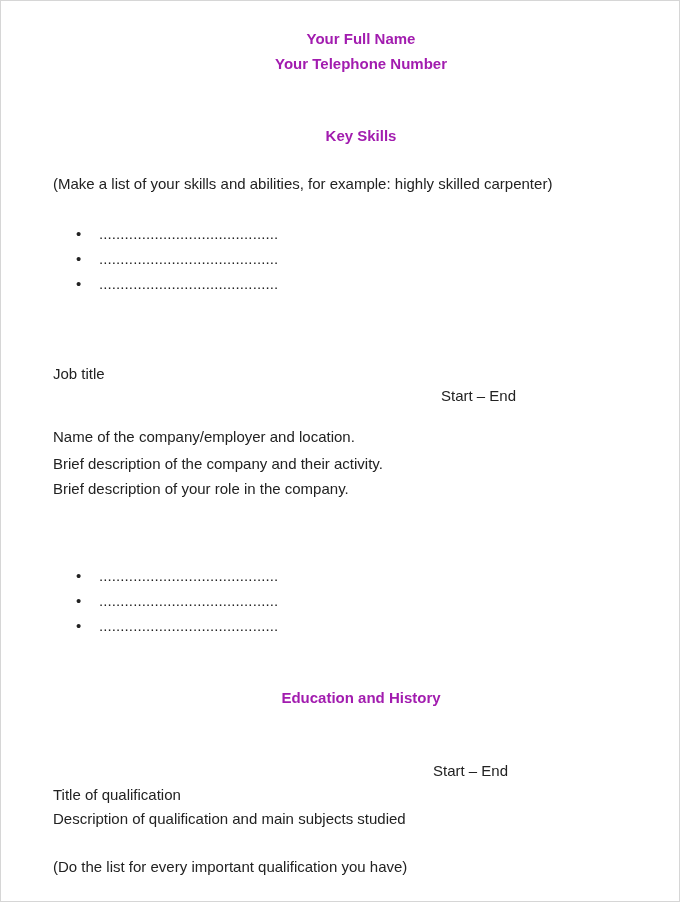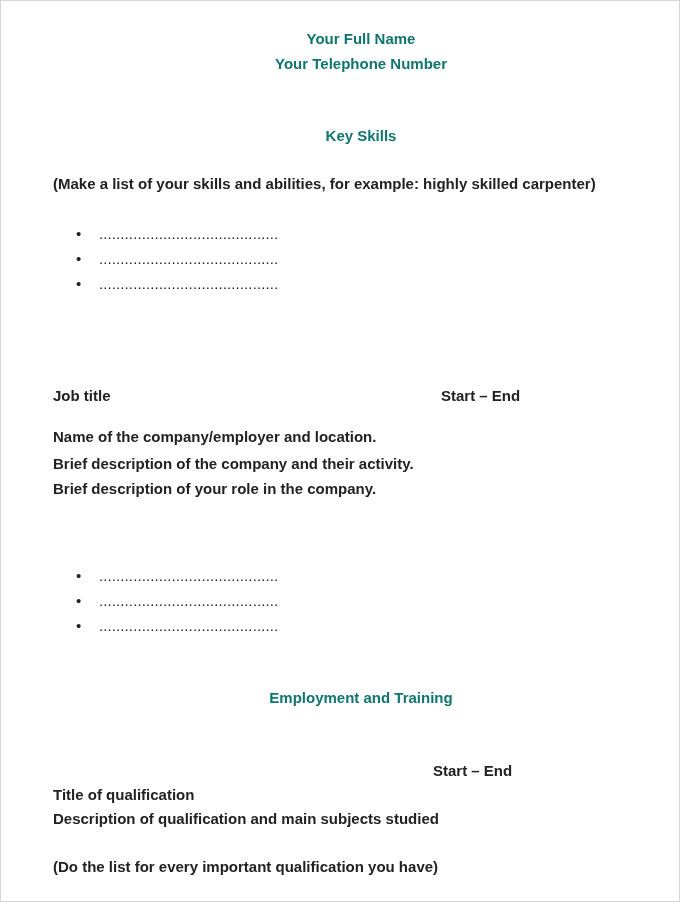--- a/index.html
+++ b/index.html
@@ -15,28 +15,27 @@
     border: 1px solid #d6d6d6;
     font-family: "Liberation Sans", sans-serif;
     font-size: 15px;
     line-height: 18px;
     color: #222222;
     overflow: hidden;
   }
   .line {
     position: absolute;
     white-space: nowrap;
-    font-weight: bold;
   }
   .centered {
     left: 52px;
     width: 616px;
     text-align: center;
   }
-  .bold { font-weight: 700; color: #0f766e; }
+  .bold { font-weight: 700; color: #a21caf; }
   .left-col { left: 52px; }
   .bullet-row {
     position: absolute;
     left: 75px;
     white-space: nowrap;
   }
   .bullet-glyph {
     display: inline-block;
     width: 23px;
     font-size: 15px;
@@ -60,39 +59,39 @@
     <span class="bullet-glyph">•</span><span class="dots">..........................................</span>
   </div>
   <div class="bullet-row" style="top:249px">
     <span class="bullet-glyph">•</span><span class="dots">..........................................</span>
   </div>
   <div class="bullet-row" style="top:274px">
     <span class="bullet-glyph">•</span><span class="dots">..........................................</span>
   </div>
 
 
-  <div class="line left-col" style="top:386px">Job title</div>
+  <div class="line left-col" style="top:364px">Job title</div>
   <div class="line" style="top:386px; left:440px">Start – End</div>
 
   <div class="line left-col" style="top:427px">Name of the company/employer and location.</div>
   <div class="line left-col" style="top:454px">Brief description of the company and their activity.</div>
   <div class="line left-col" style="top:479px">Brief description of your role in the company.</div>
 
 
   <div class="bullet-row" style="top:566px">
     <span class="bullet-glyph">•</span><span class="dots">..........................................</span>
   </div>
   <div class="bullet-row" style="top:591px">
     <span class="bullet-glyph">•</span><span class="dots">..........................................</span>
   </div>
   <div class="bullet-row" style="top:616px">
     <span class="bullet-glyph">•</span><span class="dots">..........................................</span>
   </div>
 
-  <div class="line centered bold" style="top:688px">Employment and Training</div>
+  <div class="line centered bold" style="top:688px">Education and History</div>
 
   <div class="line" style="top:761px; left:432px">Start – End</div>
 
   <div class="line left-col" style="top:785px">Title of qualification</div>
   <div class="line left-col" style="top:809px">Description of qualification and main subjects studied</div>
 
   <div class="line left-col" style="top:857px">(Do the list for every important qualification you have)</div>
 
 </div>
 

